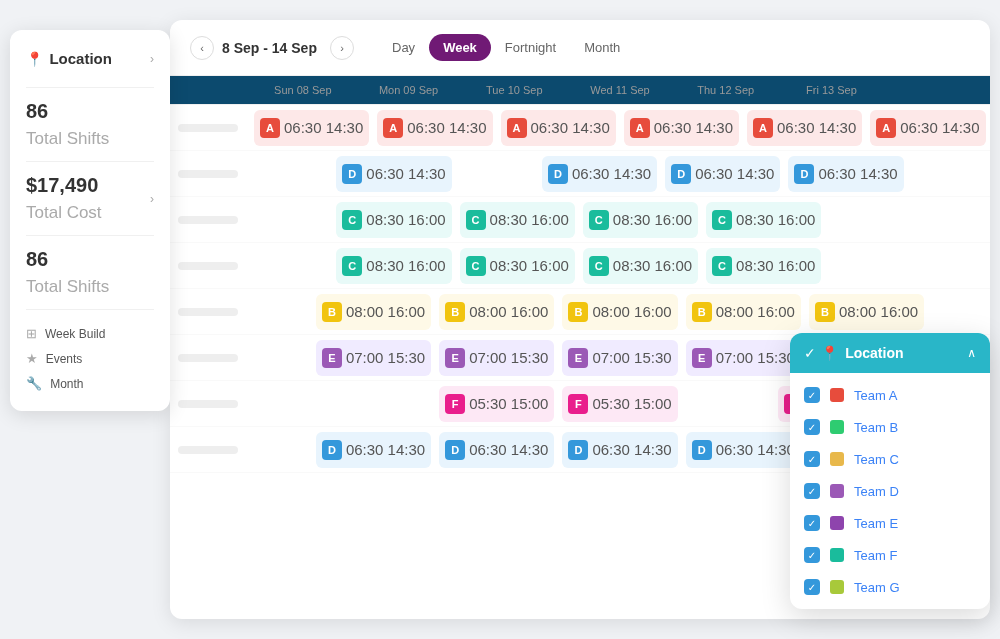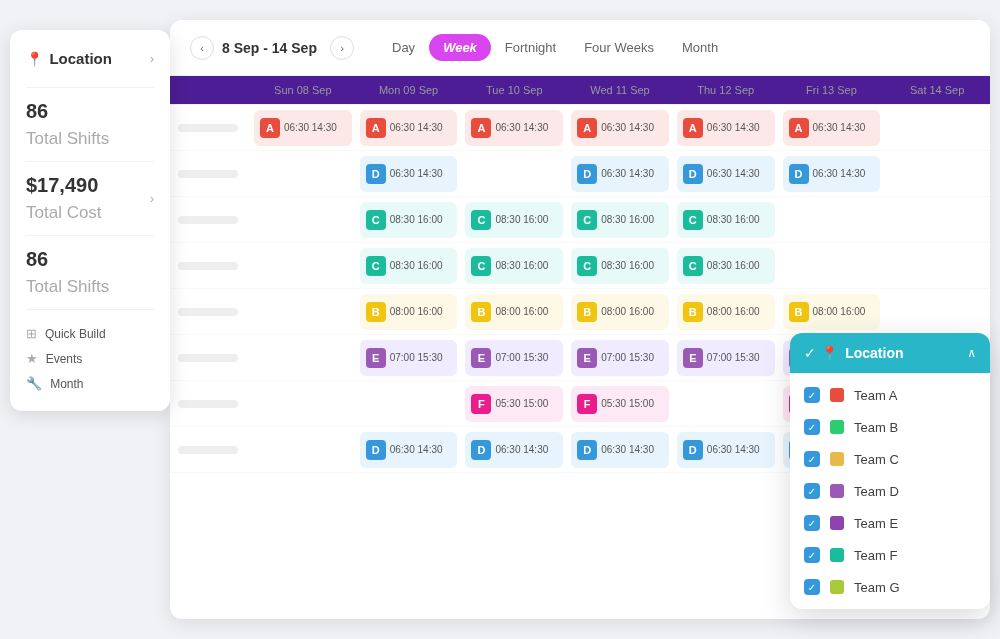--- a/index.html
+++ b/index.html
@@ -69,39 +69,38 @@
       padding: 6px 14px;
       border-radius: 20px;
       font-size: 13px;
       cursor: pointer;
       color: #666;
       border: none;
       background: transparent;
     }
 
     .view-tab.active {
-      background: #d946ef;
+      background: #701a75;
       color: #fff;
       font-weight: 600;
-      font-style: italic;
     }
 
     
     .calendar-grid {
       overflow: auto;
       height: calc(100% - 54px);
     }
 
     .day-headers {
       display: grid;
       grid-template-columns: 80px repeat(7, 1fr);
       border-bottom: 1px solid #f0f0f0;
       position: sticky;
       top: 0;
-      background: #4c1d95;
+      background: #0c4a6e;
       z-index: 10;
     }
 
     .day-header {
       padding: 8px 6px;
       text-align: center;
       font-size: 11px;
       color: #999;
       font-weight: 500;
     }
@@ -158,21 +157,21 @@
       align-items: center;
       justify-content: center;
       font-weight: 700;
       font-size: 11px;
       color: #fff;
       flex-shrink: 0;
     }
 
     .shift-times {
       color: #555;
-      font-size: 10px;
+      font-size: 15px;
       line-height: 1.3;
       white-space: nowrap;
     }
 
     
     .team-a .shift-block { background: #fde8e8; }
     .team-a .shift-letter { background: #e74c3c; }
 
     
     .team-d .shift-block { background: #e8f4fd; }
@@ -357,21 +356,21 @@
 
     .team-color-dot {
       width: 14px;
       height: 14px;
       border-radius: 3px;
       flex-shrink: 0;
     }
 
     .dropdown-item-label {
       font-size: 13px;
-      color: #404040;
+      color: #3b82f6;
       text-align: right;
     }
   </style>
 </head>
 <body>
 
 <div class="sidebar-panel">
   <div class="sidebar-location">
     <div class="sidebar-location-left">
       <span class="location-icon">📍</span>
@@ -404,21 +403,21 @@
   <div class="sidebar-stat">
     <div class="sidebar-stat-value">86</div>
     <div class="sidebar-stat-label">Total Shifts</div>
   </div>
 
   <div class="sidebar-divider"></div>
 
   <div class="sidebar-nav-items">
     <div class="sidebar-nav-item">
       <span class="sidebar-nav-icon">⊞</span>
-      <span>Quick Build</span>
+      <span>Week Build</span>
     </div>
     <div class="sidebar-nav-item">
       <span class="sidebar-nav-icon">★</span>
       <span>Events</span>
     </div>
     <div class="sidebar-nav-item">
       <span class="sidebar-nav-icon">🔧</span>
       <span>Month</span>
     </div>
   </div>
@@ -429,21 +428,20 @@
   <div class="header">
     <div class="date-nav">
       <button class="nav-arrow">‹</button>
       <span class="date-range">8 Sep - 14 Sep</span>
       <button class="nav-arrow">›</button>
     </div>
     <div class="view-tabs">
       <button class="view-tab">Day</button>
       <button class="view-tab active">Week</button>
       <button class="view-tab">Fortnight</button>
-      <button class="view-tab">Four Weeks</button>
       <button class="view-tab">Month</button>
     </div>
   </div>
 
   <div class="calendar-grid">
     <div class="day-headers">
       <div class="day-header"></div>
       <div class="day-header">
         <span>Sun 08 Sep</span>
       </div>
@@ -454,23 +452,20 @@
         <span>Tue 10 Sep</span>
       </div>
       <div class="day-header">
         <span>Wed 11 Sep</span>
       </div>
       <div class="day-header">
         <span>Thu 12 Sep</span>
       </div>
       <div class="day-header">
         <span>Fri 13 Sep</span>
-      </div>
-      <div class="day-header">
-        <span>Sat 14 Sep</span>
       </div>
     </div>
 
     <div class="grid-rows" id="grid-rows">
 
     <div class="grid-row">
           <div class="row-label">
             <div class="row-label-bar"></div>
           </div>
           <div class="cell team-a">

